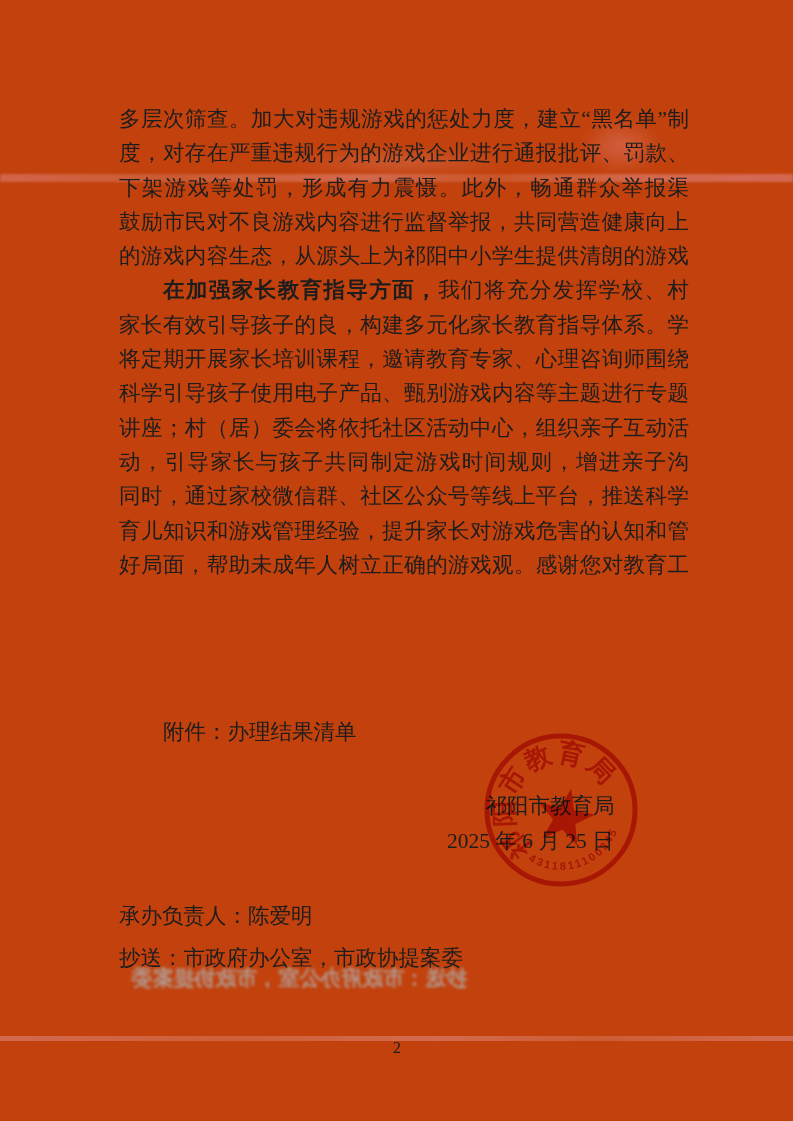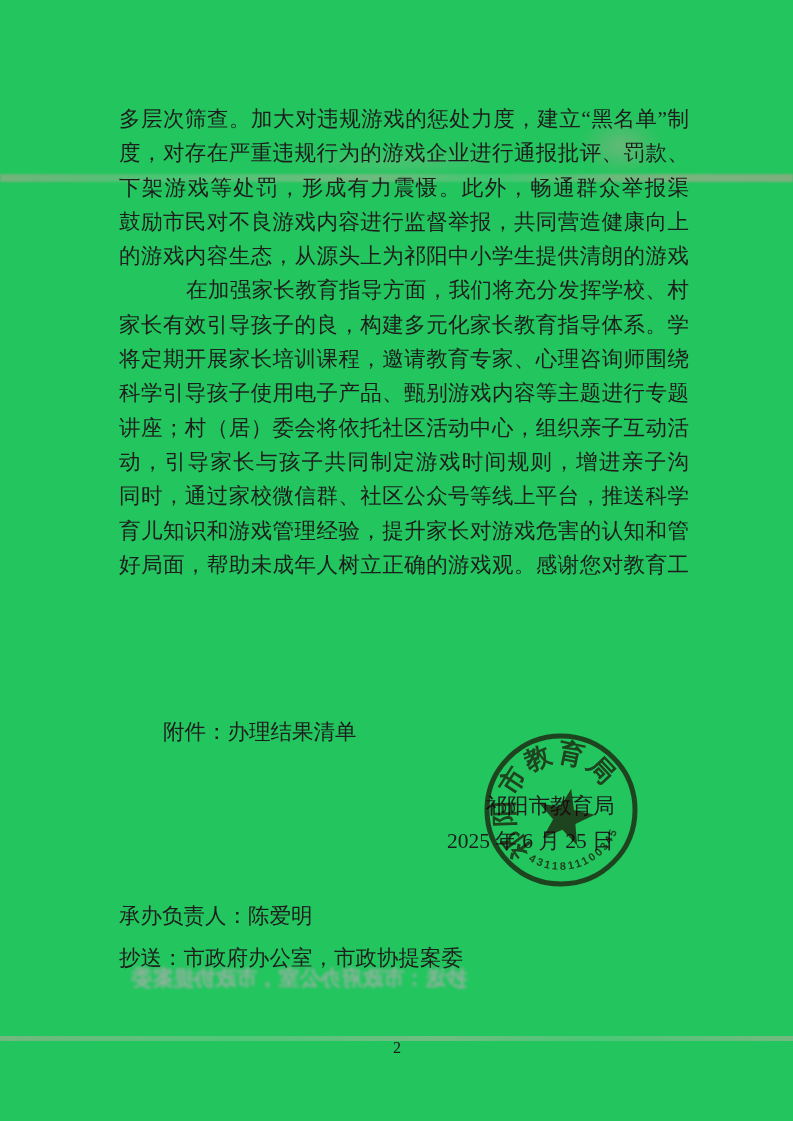--- a/index.html
+++ b/index.html
@@ -1,18 +1,18 @@
 <!DOCTYPE html>
 <html><head>
 <meta charset="utf-8">
 <style>
   html,body { margin:0; padding:0; background:#e8e8e8; }
   .page {
     position:relative; width:793px; height:1121px; margin:0 auto;
-    background:#22c55e; overflow:hidden;
+    background:#c2410c; overflow:hidden;
     font-family:"Liberation Serif","DejaVu Serif",serif;
     color:#1d1d1d;
   }
   
   .band-top {
     position:absolute; top:174px; left:0; width:793px; height:8px;
     background:linear-gradient(90deg,
       rgba(238,152,166,.40) 0%, rgba(250,205,214,.18) 22%,
       rgba(242,168,180,.38) 45%, rgba(250,210,218,.14) 62%,
       rgba(238,160,172,.42) 82%, rgba(236,150,164,.46) 100%);
@@ -35,21 +35,21 @@
       rgba(240,175,188,.38) 55%, rgba(248,210,218,.20) 75%, rgba(238,168,180,.40));
     filter:blur(.6px);
   }
   
   .body { position:absolute; top:102px; left:119px; width:570px;
           font-size:21.5px; line-height:34.3px; }
   .line { height:34.3px; white-space:nowrap; }
   .line.j { white-space:normal; text-align:justify; text-align-last:justify;
             text-justify:inter-character; overflow:hidden; }
   .line.indent { padding-left:44px; }
-  .lead-bold { font-weight:400;margin-left:23px; }
+  .lead-bold { font-weight:700; }
   .attachment { position:absolute; top:719px; left:163px;
                 font-size:21.5px; line-height:1.3; }
   
   .sig-agency { position:absolute; top:794px; left:455px; width:190px;
                 text-align:center; font-size:21.5px; line-height:1.2; }
   .sig-date   { position:absolute; top:829px; left:447px; width:196px;
                 font-size:21.5px; line-height:1.2; }
   
   .seal { position:absolute; left:481px; top:730px; width:160px; height:160px;
           mix-blend-mode:multiply; opacity:.9; }

